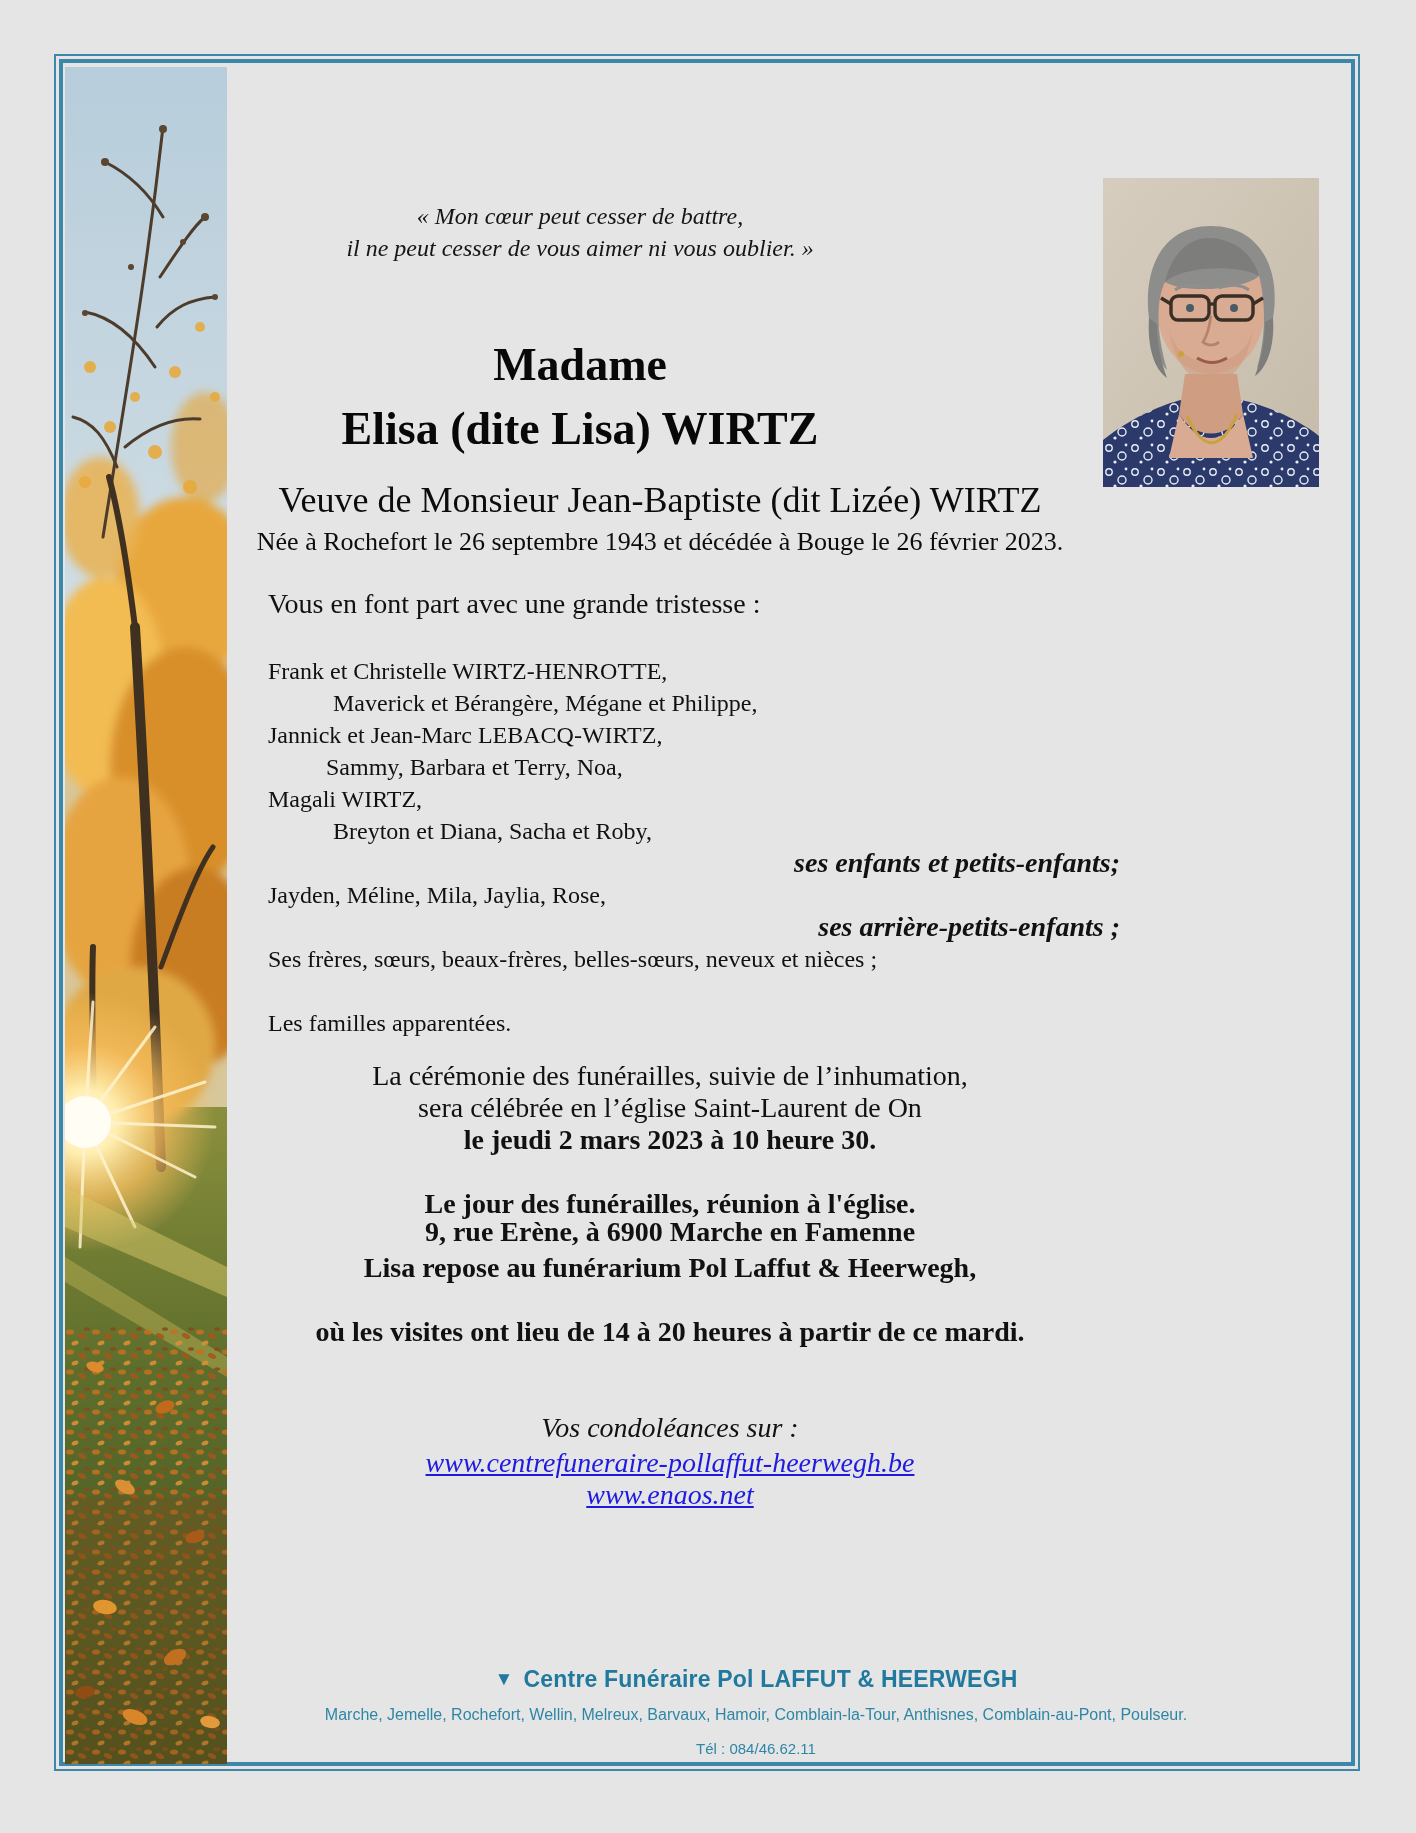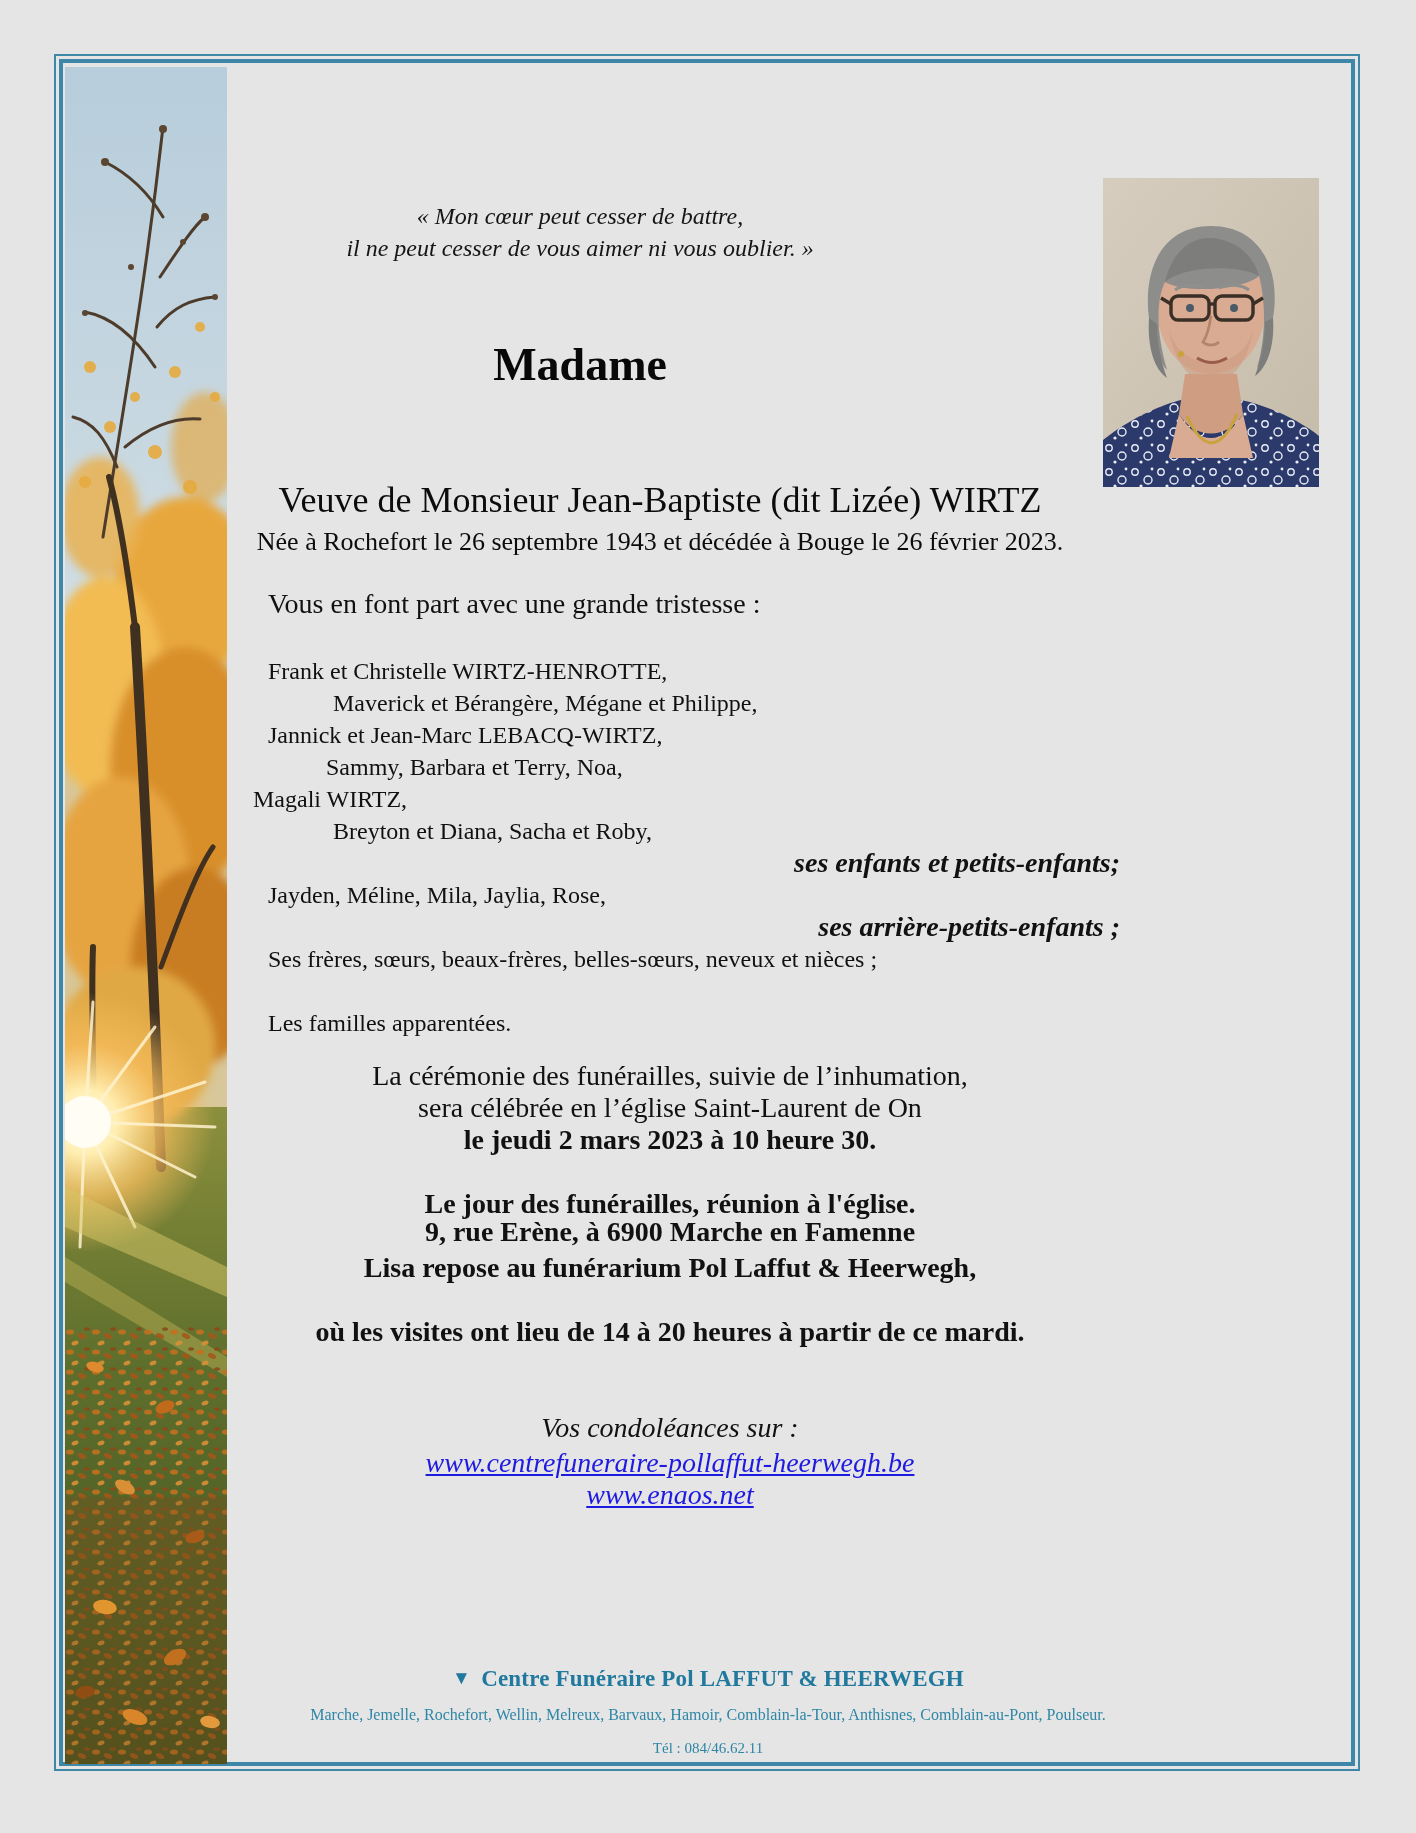--- a/index.html
+++ b/index.html
@@ -12,21 +12,21 @@
     position:absolute;left:54px;top:54px;width:1306px;height:1717px;
     border:2px solid #3e87a8;box-sizing:border-box;
   }
   .frame-inner{
     position:absolute;left:3px;top:3px;right:3px;bottom:3px;
     border:4px solid #3e87a8;box-sizing:border-box;
   }
   .abs{position:absolute;}
   .center{text-align:center;}
   .right{text-align:right;}
-  .sans{font-family:Liberation Serif, serif;}
+  .sans{font-family:Liberation Sans, sans-serif;padding-left:48px;}
   .quote{left:240px;top:200px;width:680px;font-size:24px;line-height:32px;font-style:italic;color:#151515;}
   .title-madame{left:240px;top:340px;width:680px;font-size:46px;line-height:50px;font-weight:bold;color:#080808;}
   .title-name{left:240px;top:404px;width:680px;font-size:46px;line-height:50px;font-weight:bold;color:#080808;}
   .widow{left:200px;top:460px;width:920px;font-size:36px;line-height:40px;color:#0c0c0c;margin-top:20px;}
   .lifedates{left:200px;top:526px;width:920px;font-size:26px;line-height:32px;color:#0c0c0c;}
   .intro{left:268px;top:588px;font-size:28px;line-height:32px;}
   .fam{font-size:24px;line-height:32px;white-space:nowrap;}
   .fam-right{left:268px;width:852px;font-size:28px;line-height:32px;font-weight:bold;font-style:italic;}
   .cer{left:234px;width:872px;font-size:28px;line-height:32px;}
   .bold{font-weight:bold;}
@@ -214,30 +214,31 @@
       <circle cx="78" cy="176" r="3" fill="#c9a23c"></circle>
     </svg>
   </div>
 
   <div class="abs quote center">
     <div>« Mon cœur peut cesser de battre,</div>
     <div>il ne peut cesser de vous aimer ni vous oublier. »</div>
   </div>
 
   <div class="abs title-madame center">Madame</div>
+  <div class="abs title-name center">Elisa (dite Lisa) WIRTZ</div>
   <div class="abs widow center">Veuve de Monsieur Jean-Baptiste (dit Lizée) WIRTZ</div>
   <div class="abs lifedates center">Née à Rochefort le 26 septembre 1943 et décédée à Bouge le 26 février 2023.</div>
 
   <div class="abs intro">Vous en font part avec une grande tristesse :</div>
 
   <div class="abs fam" style="left:268px;top:655px;">Frank et Christelle WIRTZ-HENROTTE,</div>
   <div class="abs fam" style="left:333px;top:687px;">Maverick et Bérangère, Mégane et Philippe,</div>
   <div class="abs fam" style="left:268px;top:719px;">Jannick et Jean-Marc LEBACQ-WIRTZ,</div>
   <div class="abs fam" style="left:326px;top:751px;">Sammy, Barbara et Terry, Noa,</div>
-  <div class="abs fam" style="left:253px;top:783px;">Magali WIRTZ,</div>
+  <div class="abs fam" style="left:268px;top:783px;">Magali WIRTZ,</div>
   <div class="abs fam" style="left:333px;top:815px;">Breyton et Diana, Sacha et Roby,</div>
   <div class="abs fam-right right" style="top:847px;">ses enfants et petits-enfants;</div>
   <div class="abs fam" style="left:268px;top:879px;">Jayden, Méline, Mila, Jaylia, Rose,</div>
   <div class="abs fam-right right" style="top:911px;">ses arrière-petits-enfants ;</div>
   <div class="abs fam" style="left:268px;top:943px;">Ses frères, sœurs, beaux-frères, belles-sœurs, neveux et nièces ;</div>
   <div class="abs fam" style="left:268px;top:1007px;">Les familles apparentées.</div>
 
   <div class="abs cer center" style="top:1060px;">La cérémonie des funérailles, suivie de l’inhumation,</div>
   <div class="abs cer center" style="top:1092px;">sera célébrée en l’église Saint-Laurent de On</div>
   <div class="abs cer center bold" style="top:1124px;">le jeudi 2 mars 2023 à 10 heure 30.</div>

